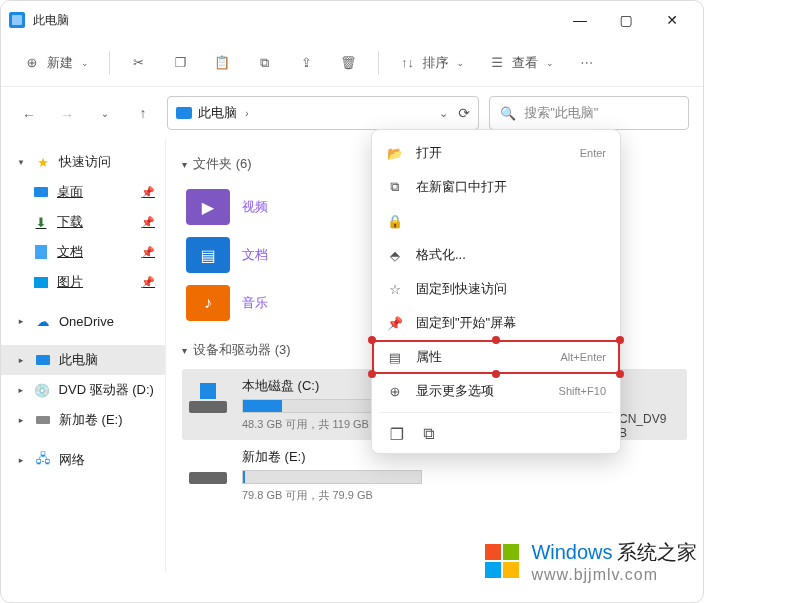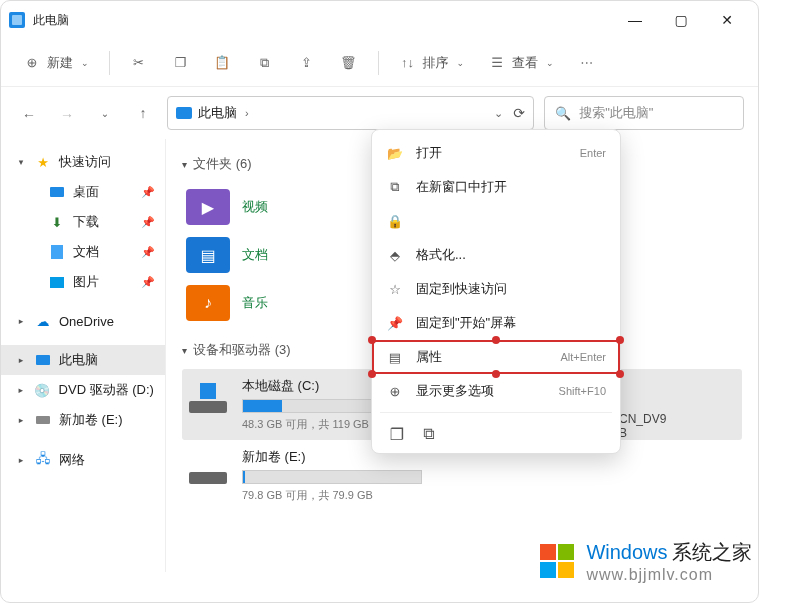--- a/index.html
+++ b/index.html
@@ -1,17 +1,17 @@
 <!DOCTYPE html>
 <html><head>
 <meta charset="utf-8">
 <style>
 * { box-sizing: border-box; margin: 0; padding: 0; font-family: "Segoe UI", "Microsoft YaHei", sans-serif; }
 body { background: #fff; width: 795px; height: 603px; overflow: hidden; position: relative; }
-.window { width: 759px; height: 603px; background: #fff; border: 1px solid #ddd; border-radius: 10px; position: relative; }
+.window { width: 704px; height: 603px; background: #fff; border: 1px solid #ddd; border-radius: 10px; position: relative; }
 
 
 .titlebar { height: 38px; display: flex; align-items: center; padding: 0 8px; }
 .titlebar .app-icon { width: 16px; height: 16px; background: #1e88e5; border-radius: 2px; margin-right: 8px; position: relative; }
 .titlebar .app-icon::after { content: ""; position: absolute; inset: 3px; background: #90caf9; border-radius: 1px; }
 .titlebar-title { font-size: 12px; color: #222; flex: 1; }
 .win-btns { display: flex; gap: 0; }
 .win-btn { width: 46px; height: 38px; display: flex; align-items: center; justify-content: center; font-size: 14px; color: #222; cursor: pointer; }
 
 
@@ -30,21 +30,21 @@
 .addr-chev { font-size: 11px; color: #666; margin-left: 2px; }
 .addr-right { margin-left: auto; display: flex; align-items: center; gap: 10px; }
 .search-box { width: 200px; height: 34px; border: 1px solid #ccc; border-radius: 4px; display: flex; align-items: center; padding: 0 10px; gap: 8px; font-size: 13px; color: #888; }
 
 
 .body { display: flex; height: calc(100% - 38px - 48px - 52px - 30px); }
 .sidebar { width: 165px; border-right: 1px solid #eee; padding: 8px 0; }
 .side-item { display: flex; align-items: center; gap: 8px; padding: 6px 10px 6px 14px; font-size: 13px; color: #222; cursor: pointer; }
 .side-item.selected { background: #e9e9e9; }
 .side-chev { width: 12px; font-size: 9px; color: #555; text-align: center; }
-.side-indent { padding-left: 48px; }
+.side-indent { padding-left: 32px; text-decoration: underline; }
 .side-ico { width: 16px; height: 16px; display: inline-flex; align-items: center; justify-content: center; }
 .ico-star { color: #f7b500; }
 .ico-desktop { width:14px; height:10px; background:#1e88e5; border-radius:1px; }
 .ico-download { color:#2e7d32; }
 .ico-doc { width:12px; height:14px; background:#42a5f5; }
 .ico-pic { width:14px; height:11px; background:#039be5; }
 .ico-cloud { color:#0078d4; }
 .ico-pc { width:14px; height:10px; background:#1e88e5; border-radius:1px; }
 .ico-dvd { color:#777; }
 .ico-drive { width:14px; height:8px; background:#888; border-radius:1px; }
@@ -52,21 +52,21 @@
 .pin { margin-left: auto; color: #999; font-size: 11px; }
 
 .content { flex: 1; padding: 10px 16px; overflow: auto; position: relative; }
 .section-hdr { display: flex; align-items: center; gap: 6px; color: #555; font-size: 13px; margin: 6px 0 10px; }
 .section-hdr .chev { color: #555; font-size: 10px; }
 .folder-row { display: flex; align-items: center; gap: 12px; padding: 6px 4px; }
 .folder-ico { width: 44px; height: 36px; border-radius: 4px; display: flex; align-items: center; justify-content: center; }
 .fico-video { background:#7e57c2; }
 .fico-doc { background:#1976d2; }
 .fico-music { background:#ef6c00; }
-.folder-name { font-size: 13px; color: #15803d; }
+.folder-name { font-size: 13px; color: #8b5cf6; }
 
 .drive-row { display: flex; align-items: flex-start; gap: 12px; padding: 8px 4px; }
 .drive-row.selected { background: #e8e8e8; border-radius: 3px; }
 .drive-ico { width: 44px; height: 36px; display: flex; flex-direction: column; justify-content: flex-end; align-items: center; }
 .drive-ico .disk { width: 38px; height: 12px; background: #666; border-radius: 2px; }
 .drive-ico.os .win { width: 16px; height: 16px; background: #1e88e5; margin-bottom: 2px; }
 .drive-info { flex: 1; }
 .drive-name { font-size: 13px; color: #222; margin-bottom: 4px; }
 .bar { width: 180px; height: 14px; background: #e0e0e0; border: 1px solid #ccc; }
 .bar-fill { height: 100%; background: #1e88e5; }

